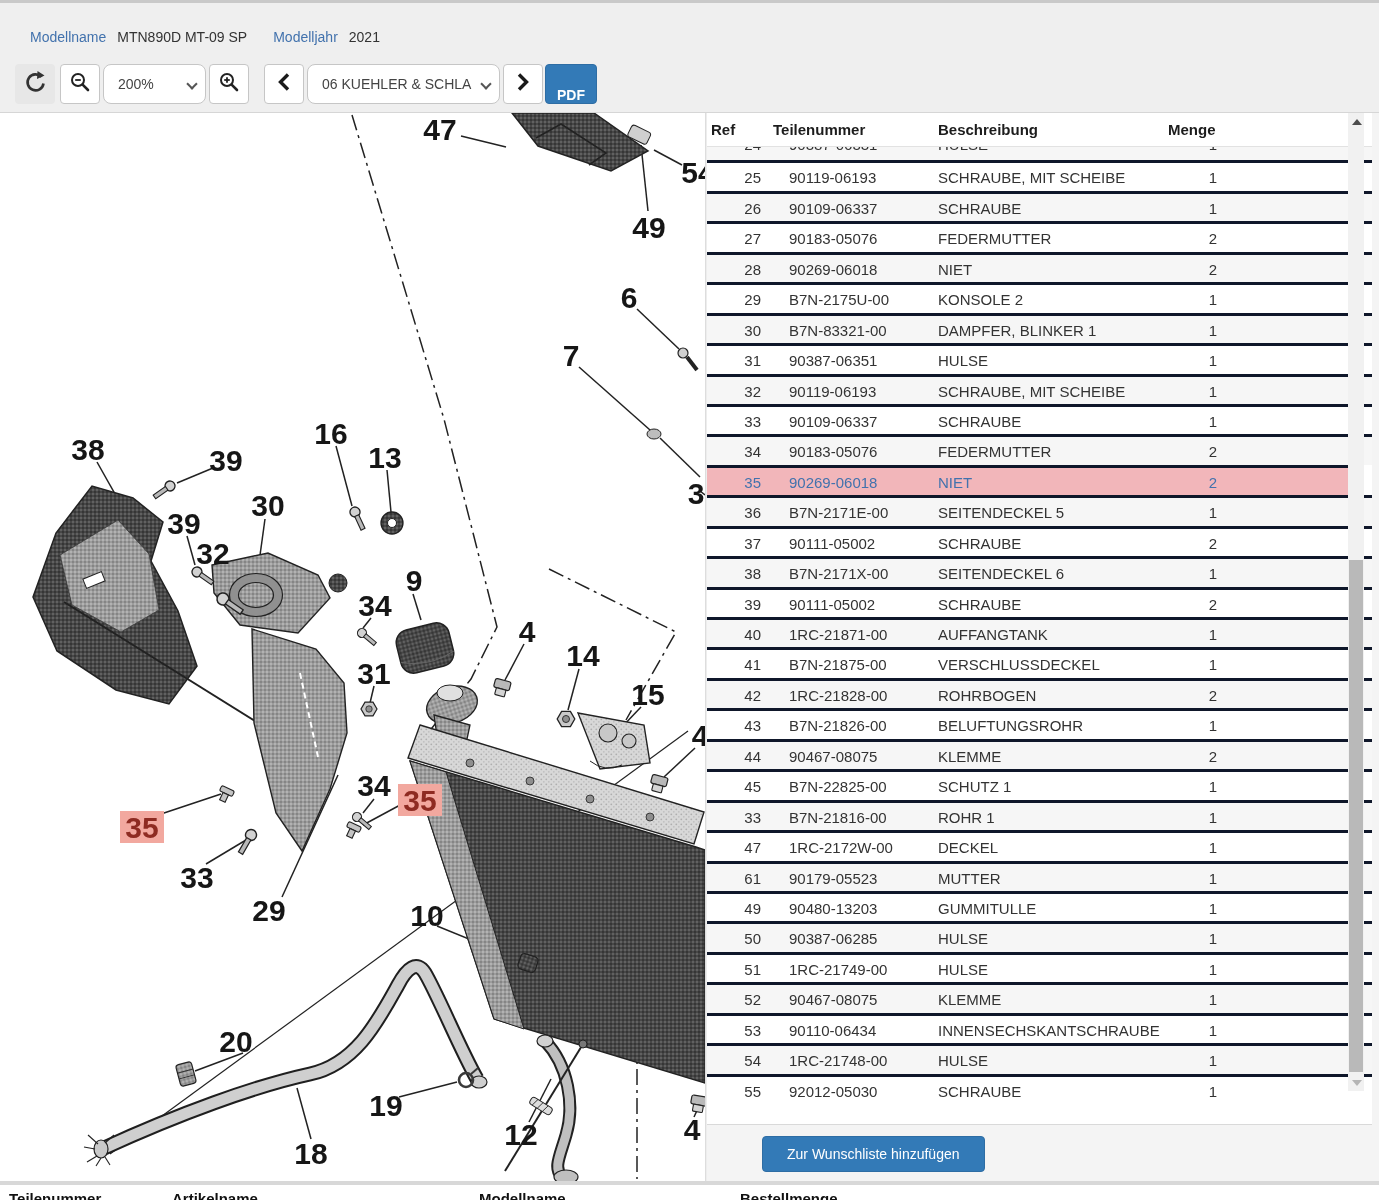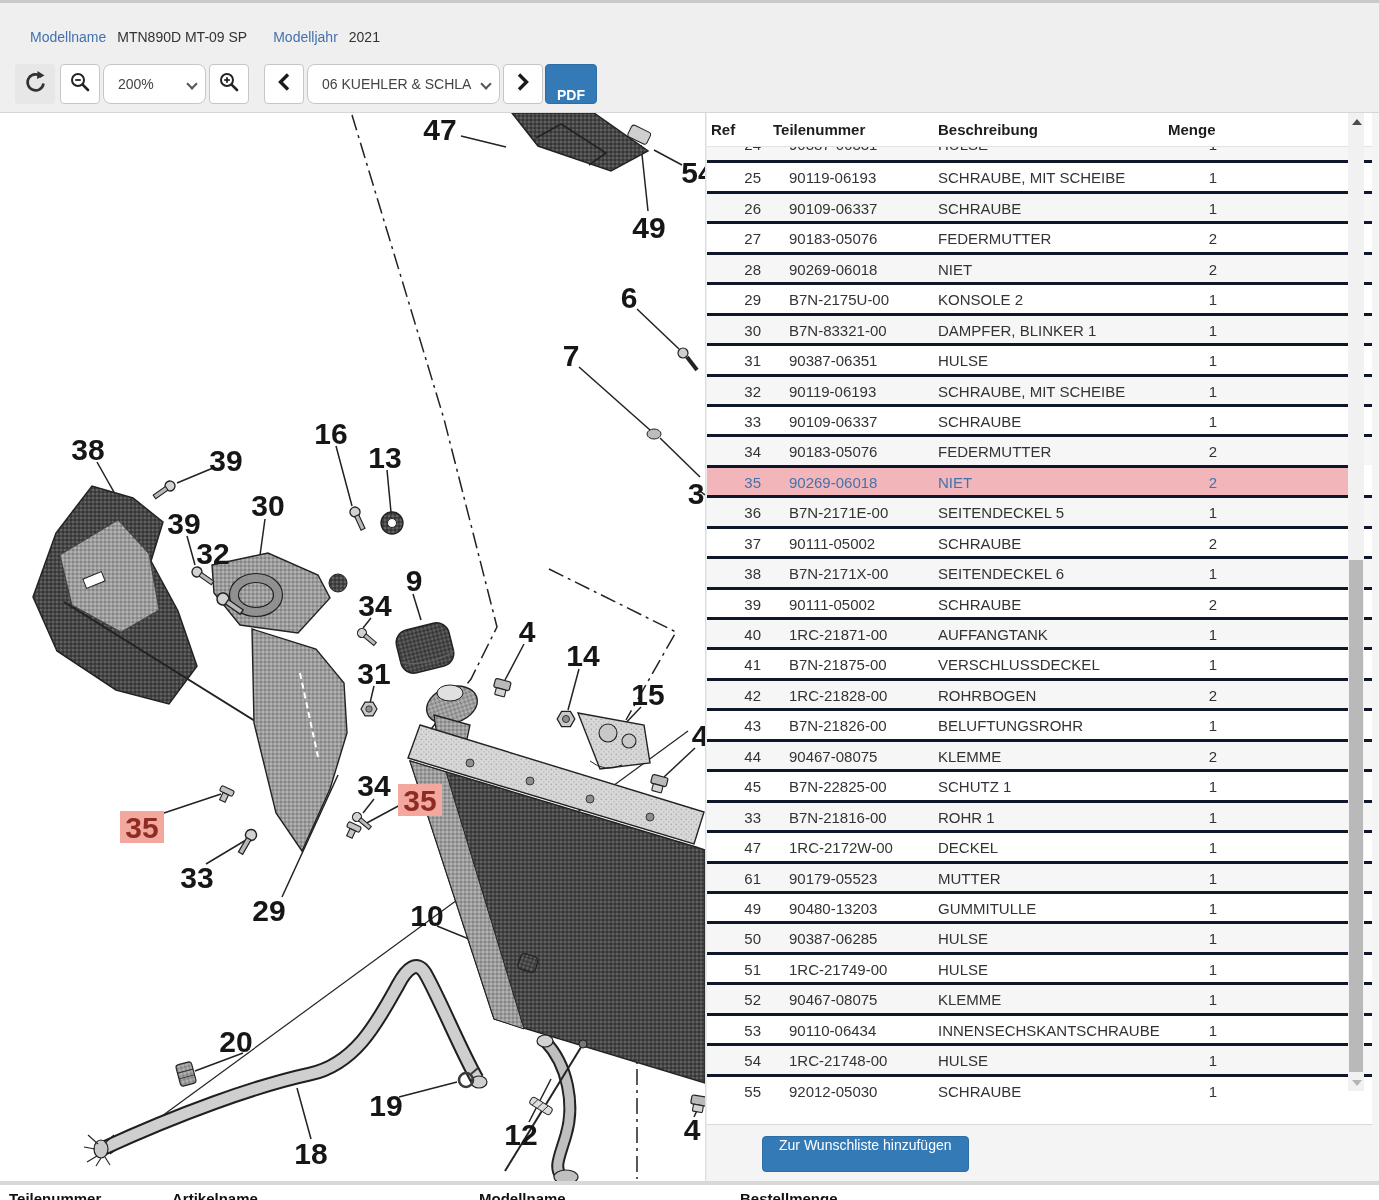--- a/index.html
+++ b/index.html
@@ -63,23 +63,23 @@
   .sbar { position:absolute; right:8px; top:0; width:16px; height:978px; background:#f1f1f1; }
   .sb-up, .sb-dn { position:absolute; left:0; width:16px; height:17px; background:#f1f1f1; cursor:pointer; }
   .sb-up { top:0; } .sb-dn { bottom:0; }
   .sb-up::after { content:""; position:absolute; left:3.5px; top:6px; border-left:5px solid transparent;
                   border-right:5px solid transparent; border-bottom:6px solid #4d4d4d; }
   .sb-dn::after { content:""; position:absolute; left:3.5px; top:6px; border-left:5px solid transparent;
                   border-right:5px solid transparent; border-top:6px solid #b5b5b5; }
   .sb-thumb { position:absolute; left:1px; width:14px; top:447px; height:512px; background:#b9b9b9; cursor:grab; }
 
   .wish-area { position:absolute; left:0; top:1012px; width:672px; height:56px; background:#f4f4f4; }
-  .wish-btn { position:absolute; left:55px; top:11px; height:36px; padding:0 16px; background:#337ab7;
+  .wish-btn { position:absolute; left:55px; top:11px; height:36px; padding:0 24px; background:#337ab7;
               border:1px solid #2e6da4; border-radius:4px; color:#fff; font-size:14px;
-              display:flex; cursor:pointer; }
+              display:flex; align-items:center; cursor:pointer; }
 
   
   .footerbar { position:absolute; left:0; top:1181px; width:1379px; height:19px; background:#fff;
                border-top:4px solid #d8d8d8; overflow:hidden; }
   .fcol { position:absolute; top:5px; font-weight:bold; font-size:15px; color:#111; white-space:nowrap; }
   .fc0 { left:9px; } .fc1 { left:172px; } .fc2 { left:479px; } .fc3 { left:740px; }
 
   
   .callout { font-family:"Liberation Sans","DejaVu Sans",sans-serif; font-weight:bold; font-size:30px; fill:#161616; cursor:pointer; }
   .hlc { fill:#8e2b22; }

